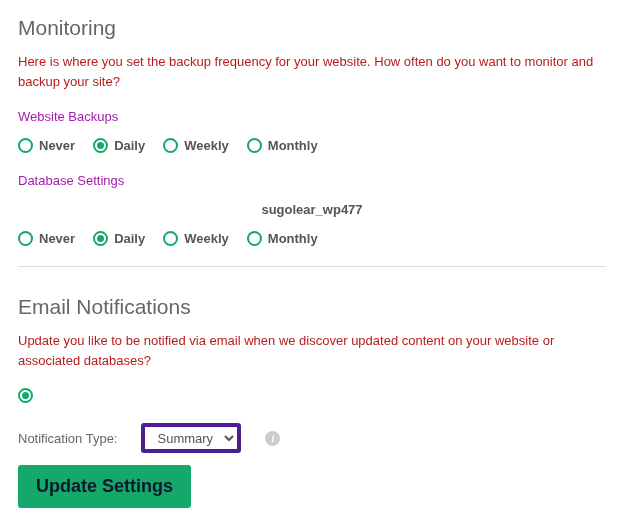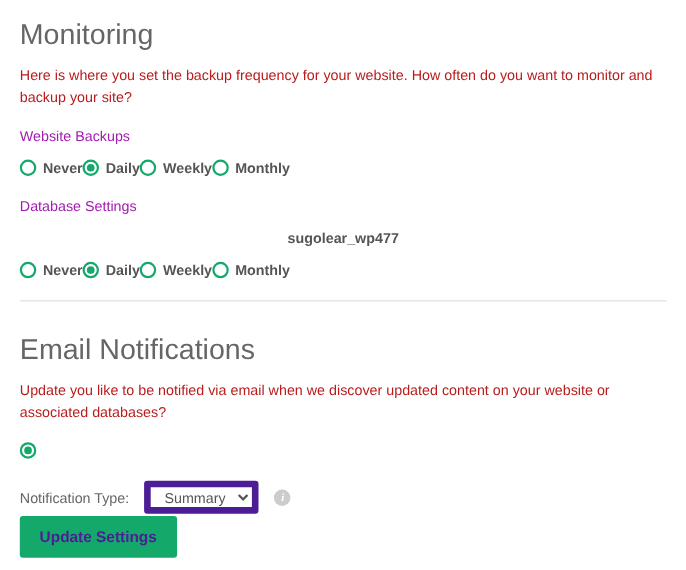--- a/index.html
+++ b/index.html
@@ -9,21 +9,21 @@
     }
     body {
       font-family: -apple-system, BlinkMacSystemFont, "Segoe UI", Arial, sans-serif;
       background: #ffffff;
       width: 624px;
       padding: 12px 18px;
       color: #555;
       font-size: 13px;
     }
     h2.section-heading {
-      font-size: 26px;
+      font-size: 21px;
       font-weight: 400;
       color: #666;
       margin-bottom: 12px;
       margin-top: 4px;
     }
     p.section-desc {
       color: #b91c1c;
       font-size: 13px;
       line-height: 1.5;
       margin-bottom: 18px;
@@ -36,20 +36,21 @@
     .db-name {
       color: #555;
       font-weight: 600;
       font-size: 13px;
       margin-bottom: 14px;
       text-align: center;
     }
     .radio-row {
       display: flex;
       align-items: flex-start;
+      gap: 18px;
       margin-bottom: 20px;
     }
     .radio-option {
       display: flex;
       align-items: center;
       gap: 6px;
       cursor: pointer;
     }
     .radio-circle {
       width: 15px;
@@ -74,31 +75,31 @@
       font-size: 13px;
     }
     hr.divider {
       border: none;
       border-top: 1px solid #ddd;
       margin: 10px 0 28px 0;
     }
     .notif-type-row {
       display: flex;
       align-items: center;
-      gap: 14px;
-      margin-bottom: 2px;
+      gap: 24px;
+      margin-bottom: 12px;
     }
     .notif-type-label {
       color: #666;
       font-size: 13px;
     }
     select.ntype {
       height: 30px;
       padding: 0 8px;
-      border: 6px solid #4c1d95;
+      border: 4px solid #4c1d95;
       border-radius: 3px;
       font-size: 13px;
       background: #fff;
       color: #555;
       min-width: 95px;
     }
     .info-icon {
       width: 15px;
       height: 15px;
       border-radius: 50%;
@@ -107,24 +108,24 @@
       font-size: 10px;
       font-style: italic;
       font-family: Georgia, serif;
       display: flex;
       align-items: center;
       justify-content: center;
       font-weight: bold;
     }
     button.primary {
       background: #14a86b;
-      color: #4c1d95;
+      color: #0f172a;
       border: none;
       padding: 11px 18px;
-      font-size: 14px;
+      font-size: 18px;
       font-weight: 600;
       border-radius: 3px;
       cursor: pointer;
     }
   </style>
 </head>
 <body>
 
 
 

